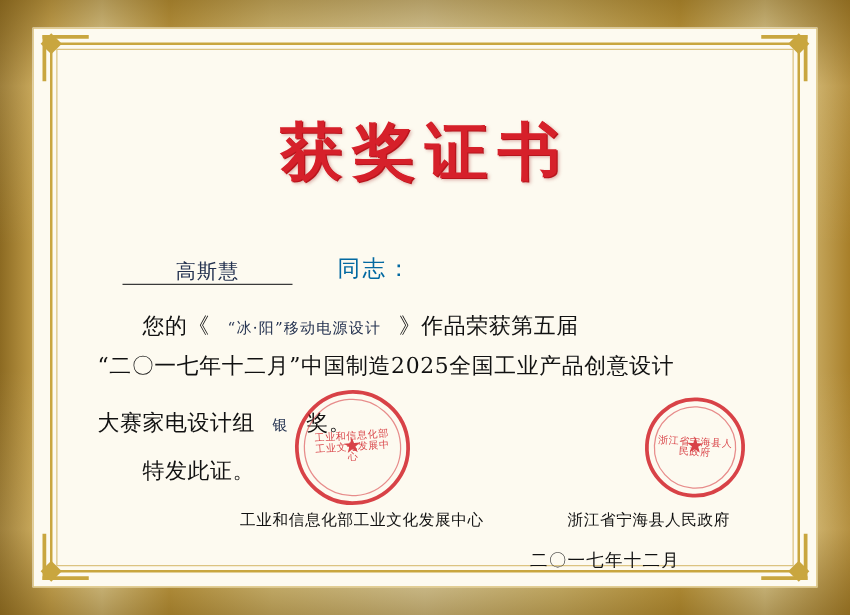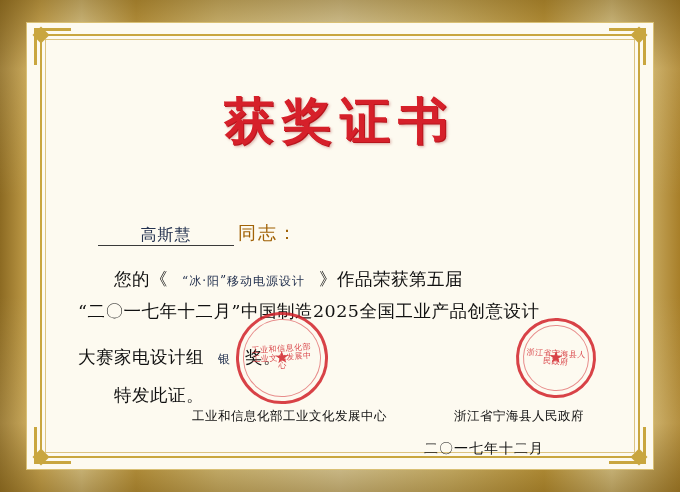--- a/index.html
+++ b/index.html
@@ -111,38 +111,38 @@
       1px 1px 0 #b8151d,
       2px 2px 3px rgba(150,20,20,0.35);
     margin-top: 22px;
   }
 
   .recipient-row {
     margin-top: 48px;
     margin-left: 20px;
     display: flex;
     align-items: flex-end;
+    gap: 32px;
   }
   .recipient-name {
     min-width: 120px;
     border-bottom: 1px solid #3a3a3a;
     text-align: center;
     font-size: 21px;
     color: #23314f;
     font-family: "DejaVu Serif", "Liberation Serif", serif;
     padding: 0 8px 1px 8px;
     line-height: 1.2;
   }
   .recipient-suffix {
     font-size: 18px;
-    color: #a16207;
+    color: #0369a1;
     margin-left: 4px;
     padding-bottom: 1px;
     letter-spacing: 2px;
-    margin-top: 18px;
   }
 
   .body-text {
     margin-top: 18px;
     font-size: 17.5px;
     color: #111;
     line-height: 1.72;
     letter-spacing: 0.5px;
     text-align: justify;
   }

